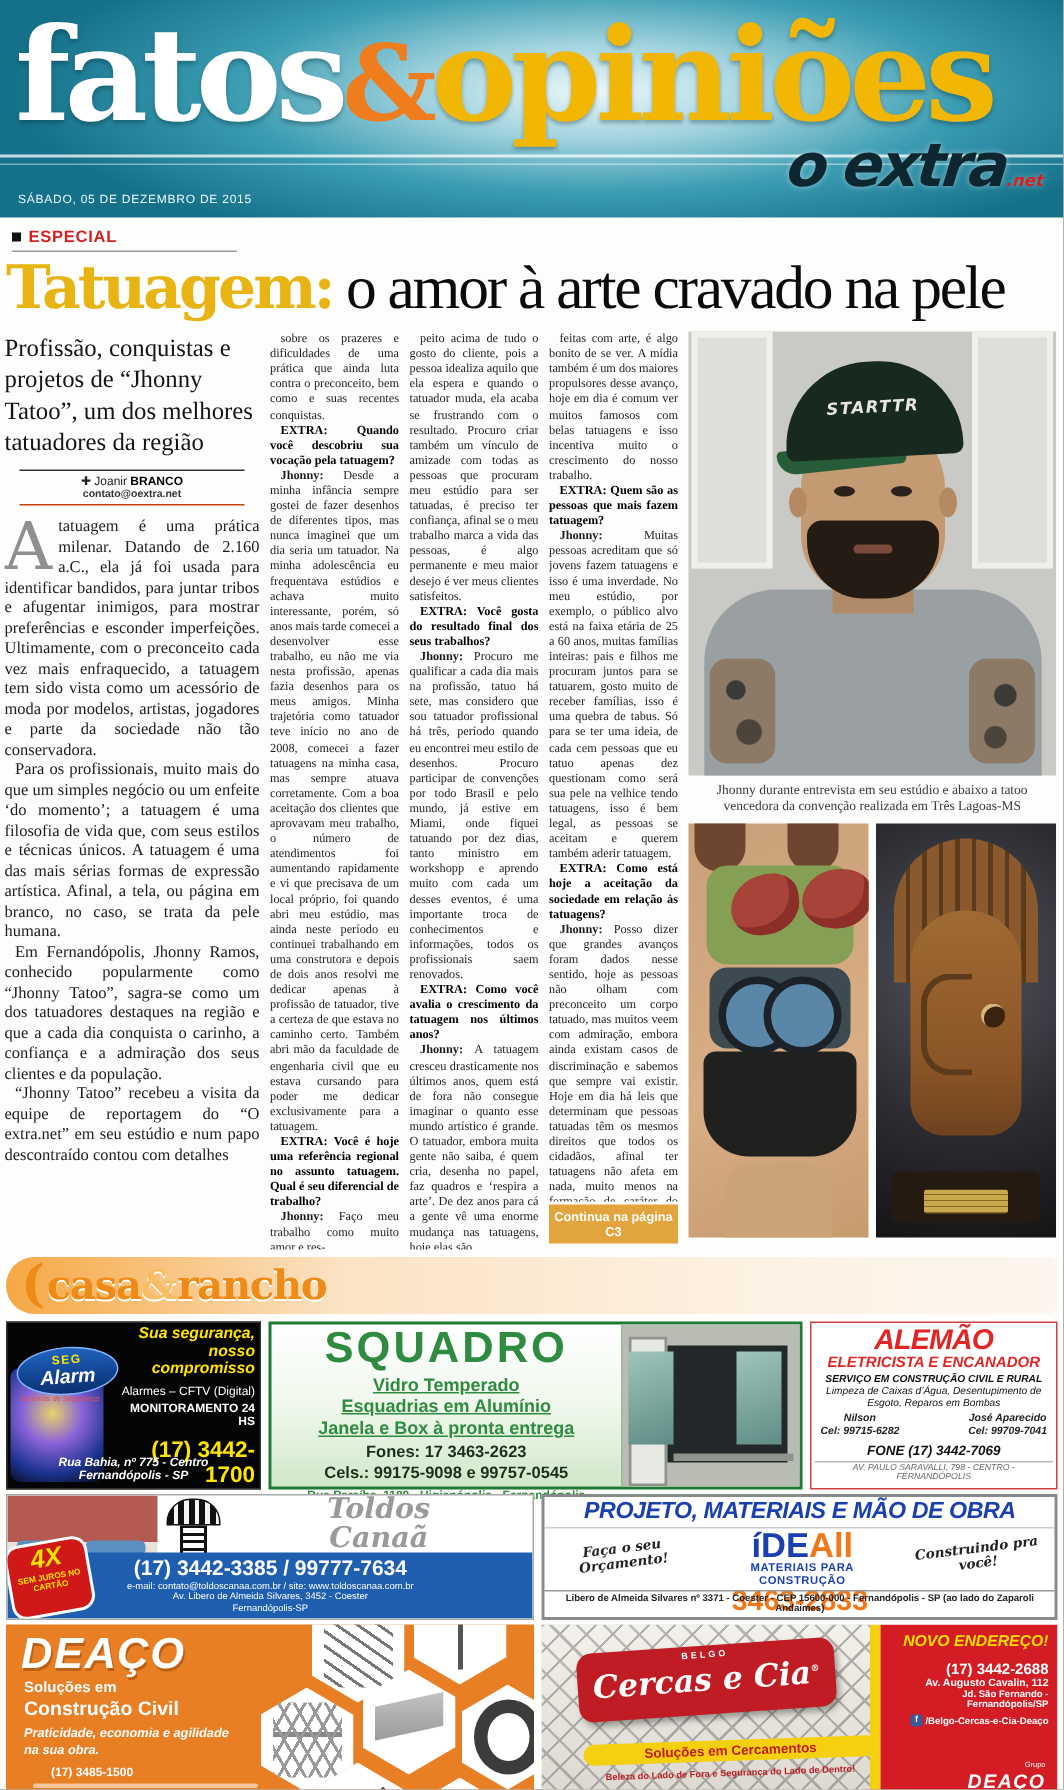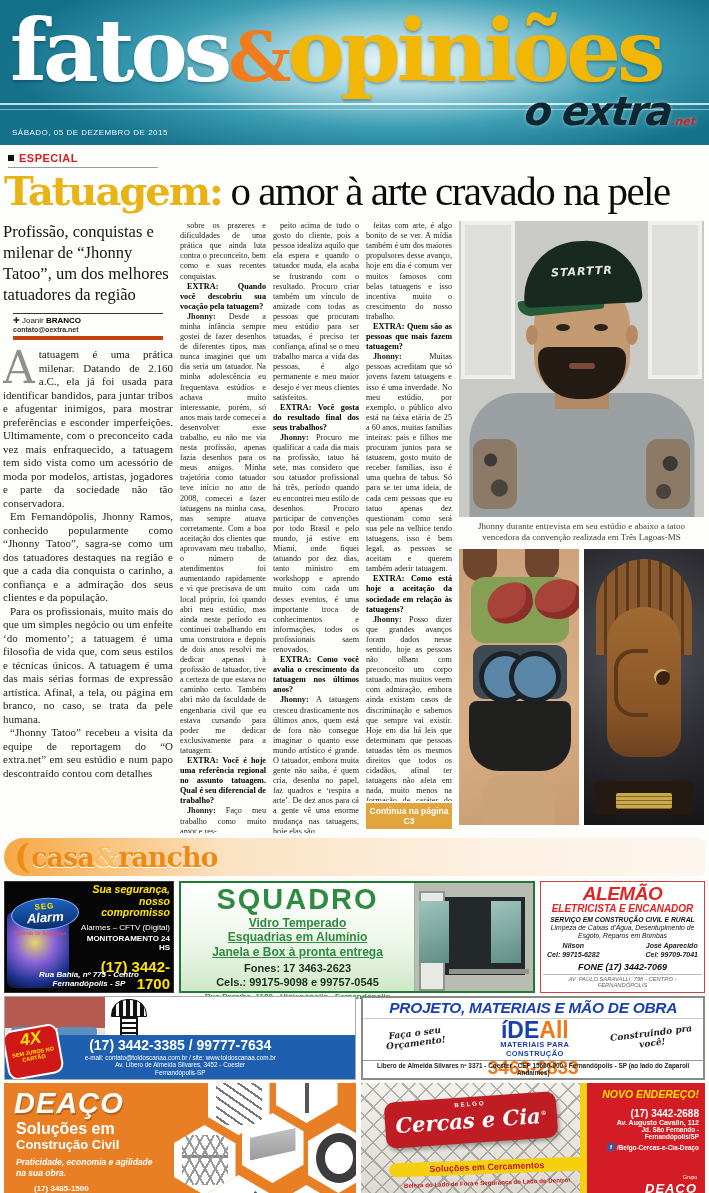--- a/index.html
+++ b/index.html
@@ -29,21 +29,21 @@
   
   .headline{padding:2px 4px 4px 4px;white-space:nowrap;line-height:1.05;}
   .headline .lead{font-family:"DejaVu Serif",serif;font-weight:800;font-size:40px;color:#e7b414;letter-spacing:-2px;}
   .headline .rest{font-family:"Liberation Serif",serif;font-weight:500;font-size:41px;color:#0b0b0b;letter-spacing:-1.5px;}
   
   .article{display:flex;gap:7px;padding:4px 3px 0 3px;height:612px;}
   .colA{width:170px;overflow:hidden;}
   .colN{width:86px;overflow:hidden;position:relative;}
   .colPhotos{width:245px;}
   .deck{font-size:16.5px;line-height:1.28;color:#141414;font-weight:500;}
-  .byline{margin:8px 10px 8px 10px;border-top:1px solid #333;border-bottom:4px solid #c2410c;
+  .byline{margin:8px 10px 8px 10px;text-align:center;border-top:1px solid #333;border-bottom:1px solid #c2410c;
     padding:2px 0 3px 0;font-family:"Liberation Sans",sans-serif;}
   .byline .who{font-size:8px;color:#222;}
   .byline .who b{color:#000;}
   .byline .mail{font-size:7px;font-weight:700;color:#333;margin-top:1px;}
   .colA .para{font-size:11px;line-height:13.5px;}
   .colN .para{font-size:8.2px;line-height:10.1px;}
   .para{margin:0;text-align:justify;color:#1c1c1c;}
   .para.body,.para.a{text-indent:7px;}
   .para.q{font-weight:700;text-indent:7px;color:#000;}
   .para.drop{text-indent:0;}
@@ -193,21 +193,21 @@
   .id-logo .ide{color:#1a3fae;} .id-logo .all{color:#f07818;}
   .id-logo .sub{font-size:7.5px;font-weight:800;color:#1a3fae;letter-spacing:.4px;}
   .id-phone{font-size:19px;font-weight:900;color:#f07818;line-height:20px;}
   .id-foot{position:absolute;left:0;right:0;bottom:0;border-top:1px solid #999;
     font-size:6.4px;font-weight:700;color:#222;padding:1px 0 2px 0;}
   
   .ads3{display:flex;gap:5px;padding:3px 4px 0 4px;height:117px;}
   .ad-deaco{position:relative;width:352px;background:#e87f24;overflow:hidden;font-family:"Liberation Sans",sans-serif;color:#fff;}
   .de-name{font-size:29px;font-weight:900;font-style:italic;letter-spacing:1px;margin:6px 0 0 10px;line-height:1;
     text-shadow:1px 2px 0 rgba(120,50,0,.4);}
-  .de-sol{font-size:16px;font-weight:700;margin:2px 0 0 12px;line-height:1.15;}
+  .de-sol{font-size:10px;font-weight:700;margin:2px 0 0 12px;line-height:1.15;}
   .de-cc{font-size:13px;font-weight:700;margin-left:12px;line-height:1.1;}
   .de-slogan{font-size:8.5px;font-style:italic;font-weight:700;margin:4px 0 0 12px;width:140px;line-height:1.3;}
   .de-phone{font-size:8px;font-weight:700;margin:5px 0 0 30px;}
   .de-tiny{width:150px;height:3px;background:rgba(255,255,255,.55);border-radius:2px;margin:3px 0 0 18px;}
   .hexwrap{position:absolute;right:0;top:0;bottom:0;width:178px;}
   .hex{position:absolute;width:62px;height:70px;background:#fff;
     clip-path:polygon(50% 0,100% 26%,100% 74%,50% 100%,0 74%,0 26%);}
   .hex .inner{position:absolute;inset:10px 8px;}
   .hx1{right:86px;top:-18px;} .hx2{right:18px;top:-30px;}
   .hx3{right:120px;top:42px;} .hx4{right:52px;top:30px;} .hx5{right:-14px;top:40px;}
@@ -261,29 +261,29 @@
 
   <div class="kicker-row">
     <span class="kicker-sq"></span>
     <span class="kicker">ESPECIAL</span>
   </div>
 
   <div class="headline"><span class="lead">Tatuagem:</span><span class="rest"> o amor à arte cravado na pele</span></div>
 
   <div class="article">
     <div class="colA">
-      <div class="deck">Profissão, conquistas e milenar de “Jhonny Tatoo”, um dos melhores tatuadores da região</div>
+      <div class="deck">Profissão, conquistas e projetos de “Jhonny Tatoo”, um dos melhores tatuadores da região</div>
       <div class="byline">
         <div class="who"><span>✚ Joanir </span><b>BRANCO</b></div>
         <div class="mail">contato@oextra.net</div>
       </div>
       <div>
           <p class="para drop"><span class="dropcap">A</span>tatuagem é uma prática milenar. Datando de 2.160 a.C., ela já foi usada para identificar bandidos, para juntar tribos e afugentar inimigos, para mostrar preferências e esconder imperfeições. Ultimamente, com o preconceito cada vez mais enfraquecido, a tatuagem tem sido vista como um acessório de moda por modelos, artistas, jogadores e parte da sociedade não tão conservadora.</p>
+          <p class="para body">Para os profissionais, muito mais do que um simples negócio ou um enfeite ‘do momento’; a tatuagem é uma filosofia de vida que, com seus estilos e técnicas únicos. A tatuagem é uma das mais sérias formas de expressão artística. Afinal, a tela, ou página em branco, no caso, se trata da pele humana.</p>
           <p class="para body">Em Fernandópolis, Jhonny Ramos, conhecido popularmente como “Jhonny Tatoo”, sagra-se como um dos tatuadores destaques na região e que a cada dia conquista o carinho, a confiança e a admiração dos seus clientes e da população.</p>
-          <p class="para body">Para os profissionais, muito mais do que um simples negócio ou um enfeite ‘do momento’; a tatuagem é uma filosofia de vida que, com seus estilos e técnicas únicos. A tatuagem é uma das mais sérias formas de expressão artística. Afinal, a tela, ou página em branco, no caso, se trata da pele humana.</p>
           <p class="para body">“Jhonny Tatoo” recebeu a visita da equipe de reportagem do “O extra.net” em seu estúdio e num papo descontraído contou com detalhes</p>
         </div>
     </div>
     <div class="colN">
         <p class="para body">sobre os prazeres e dificuldades de uma prática que ainda luta contra o preconceito, bem como e suas recentes conquistas.</p>
         <p class="para q">EXTRA: Quando você descobriu sua vocação pela tatuagem?</p>
         <p class="para a"><b>Jhonny: </b>Desde a minha infância sempre gostei de fazer desenhos de diferentes tipos, mas nunca imaginei que um dia seria um tatuador. Na minha adolescência eu frequentava estúdios e achava muito interessante, porém, só anos mais tarde comecei a desenvolver esse trabalho, eu não me via nesta profissão, apenas fazia desenhos para os meus amigos. Minha trajetória como tatuador teve início no ano de 2008, comecei a fazer tatuagens na minha casa, mas sempre atuava corretamente. Com a boa aceitação dos clientes que aprovavam meu trabalho, o número de atendimentos foi aumentando rapidamente e vi que precisava de um local próprio, foi quando abri meu estúdio, mas ainda neste período eu continuei trabalhando em uma construtora e depois de dois anos resolvi me dedicar apenas à profissão de tatuador, tive a certeza de que estava no caminho certo. Também abri mão da faculdade de engenharia civil que eu estava cursando para poder me dedicar exclusivamente para a tatuagem.</p>
         <p class="para q">EXTRA: Você é hoje uma referência regional no assunto tatuagem. Qual é seu diferencial de trabalho?</p>
         <p class="para a"><b>Jhonny: </b>Faço meu trabalho como muito amor e res-</p>
       </div>
@@ -424,20 +424,24 @@
       <div class="to-house">
         <div class="to-awn1"></div>
         <div class="to-awn2"></div>
         <div class="to-win1"></div>
         <div class="to-win2"></div>
       </div>
       <div class="to-icon">
         <div class="to-awning"></div>
         <div class="to-ladder"></div>
       </div>
+      <div class="to-script">
+        <div>Toldos</div>
+        <div>Canaã</div>
+      </div>
       <div class="to-badge">
         <span class="x4">4X</span>
         <span class="sj">SEM JUROS NO CARTÃO</span>
       </div>
       <div class="to-bar">
         <div class="to-phone">(17) 3442-3385 / 99777-7634</div>
         <div class="to-mail">e-mail: contato@toldoscanaa.com.br / site: www.toldoscanaa.com.br</div>
         <div class="to-addr">
           <div>Av. Libero de Almeida Silvares, 3452 - Coester</div>
           <div>Fernandópolis-SP</div>

